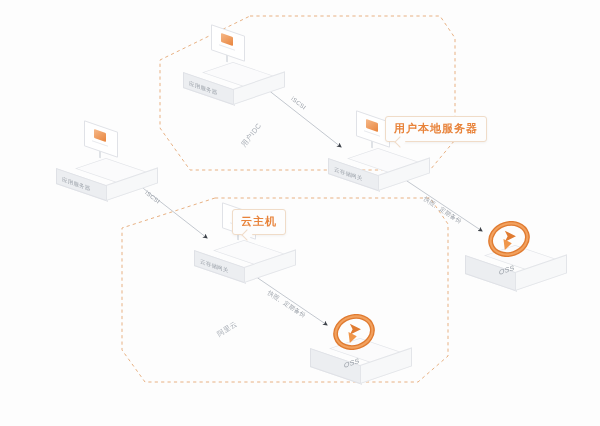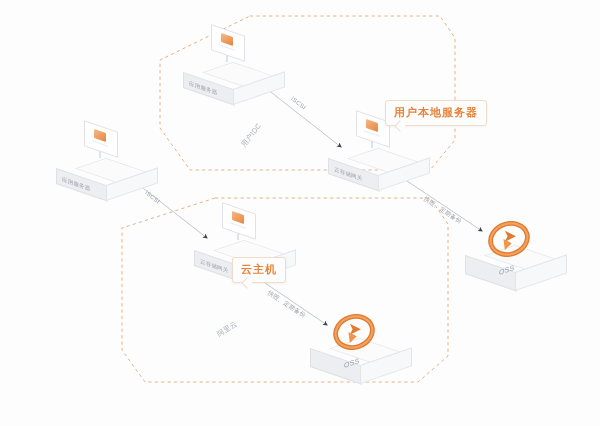--- a/index.html
+++ b/index.html
@@ -255,23 +255,23 @@
   <div class="rot-label" style="left:146px; top:189px; transform:rotate(38deg);">iSCSI</div>
 
   <div class="rot-label" style="left:424px; top:194px; transform:rotate(33deg);">快照、定期备份</div>
 
   <div class="rot-label" style="left:268px; top:288px; transform:rotate(33deg);">快照、定期备份</div>
 
   <div class="rot-label zone" style="left:243px; top:141px; transform:rotate(-52deg);">用户IDC</div>
 
   <div class="rot-label zone" style="left:218px; top:330px; transform:rotate(-32deg);">阿里云</div>
 
-  <div class="callout c-local" style="left:385px; top:100px;">
+  <div class="callout c-local" style="left:385px; top:116px;">
     <span>用户本地服务器</span>
     <span class="tail"></span>
   </div>
 
-  <div class="callout c-host" style="left:232px; top:209px;margin-top:48px;">
+  <div class="callout c-host" style="left:232px; top:209px;">
     <span>云主机</span>
     <span class="tail"></span>
   </div>
 
 </div>
 
 </body></html>

